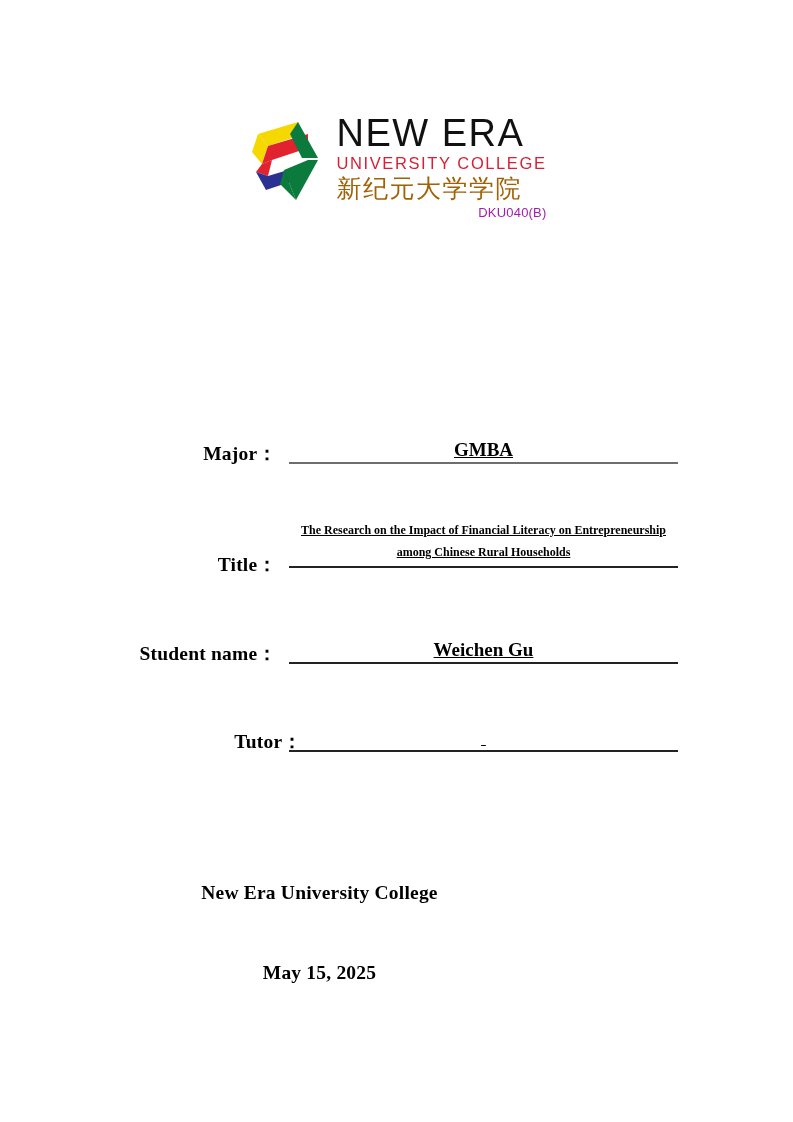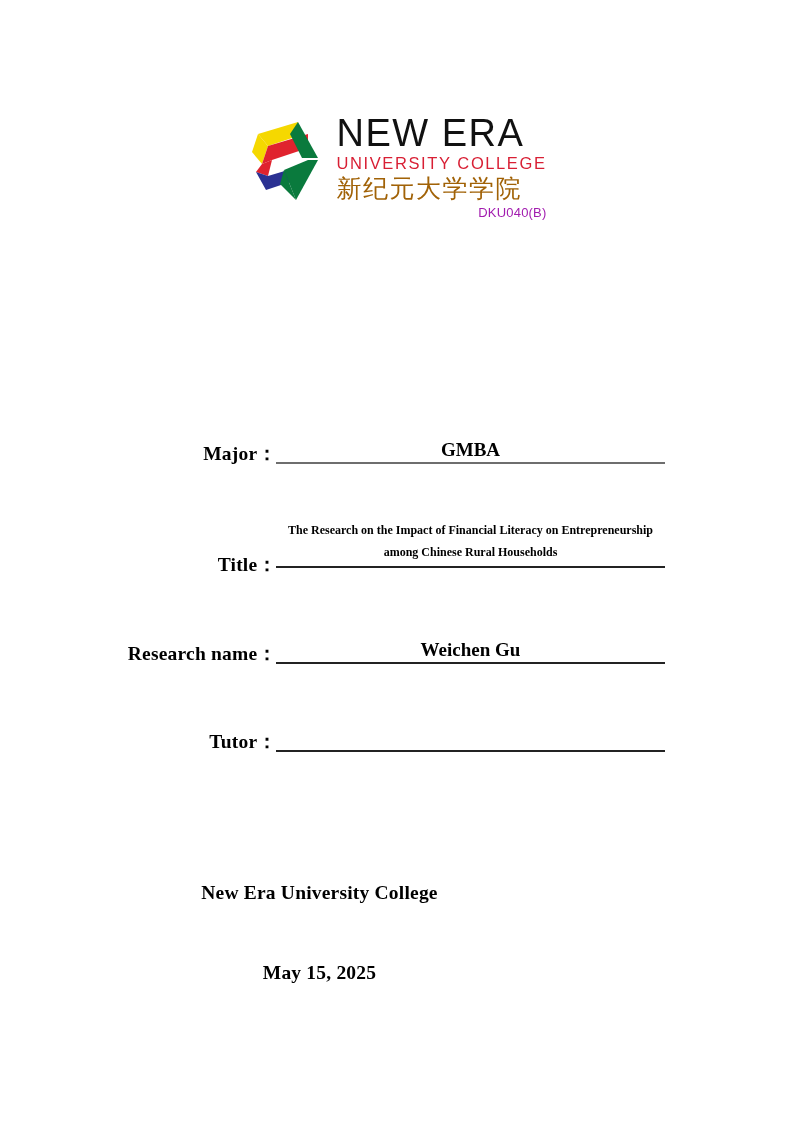--- a/index.html
+++ b/index.html
@@ -107,22 +107,23 @@
     left: 0;
     width: 277px;
     text-align: right;
     font-weight: bold;
     font-size: 19.5px;
     letter-spacing: 0.2px;
     white-space: nowrap;
   }
   .field-value-wrap {
     position: absolute;
-    left: 276px;
+    left: 289px;
     width: 389px;
+    text-decoration: underline;
   }
   .field-value {
     text-align: center;
     font-weight: bold;
     font-size: 19px;
     line-height: 24px;
     white-space: nowrap;
   }
   .field-rule {
     height: 0;
@@ -208,29 +209,29 @@
 
     <div class="field-row" style="height:100px;">
       <div class="field-label" style="top:43px;text-align:right;">Title：</div>
       <div class="field-value-wrap" style="top:12px;">
         <div class="title-value">The Research on the Impact of Financial Literacy on Entrepreneurship among Chinese Rural Households</div>
         <div class="field-rule dark" style="margin-top:3px;"></div>
       </div>
     </div>
 
     <div class="field-row" style="height:90px;">
-      <div class="field-label" style="top:32px;">Research name：</div>
+      <div class="field-label" style="top:32px;">Student name：</div>
       <div class="field-value-wrap" style="top:30px;">
         <div class="field-value">Weichen Gu</div>
         <div class="field-rule dark"></div>
       </div>
     </div>
 
     <div class="field-row" style="height:80px;">
-      <div class="field-label" style="top:30px;">Tutor：</div>
+      <div class="field-label" style="top:30px;padding-left:25px;">Tutor：</div>
       <div class="field-value-wrap" style="top:28px;">
         <div class="field-value">&nbsp;</div>
         <div class="field-rule dark"></div>
       </div>
     </div>
 
   </div>
 
   <div class="footer-line footer-school">New Era University College</div>
   <div class="footer-line footer-date">May 15, 2025</div>

